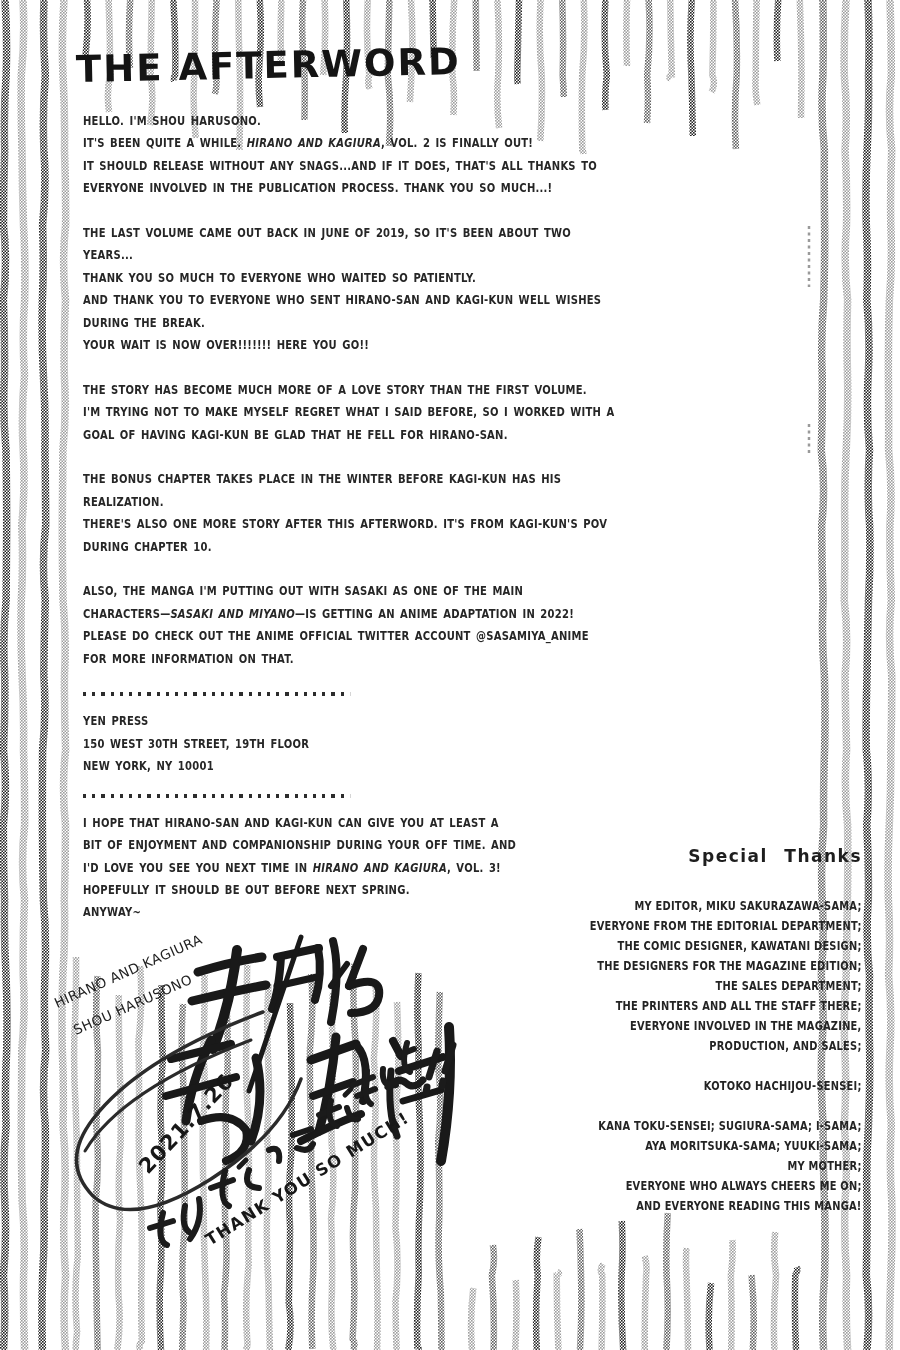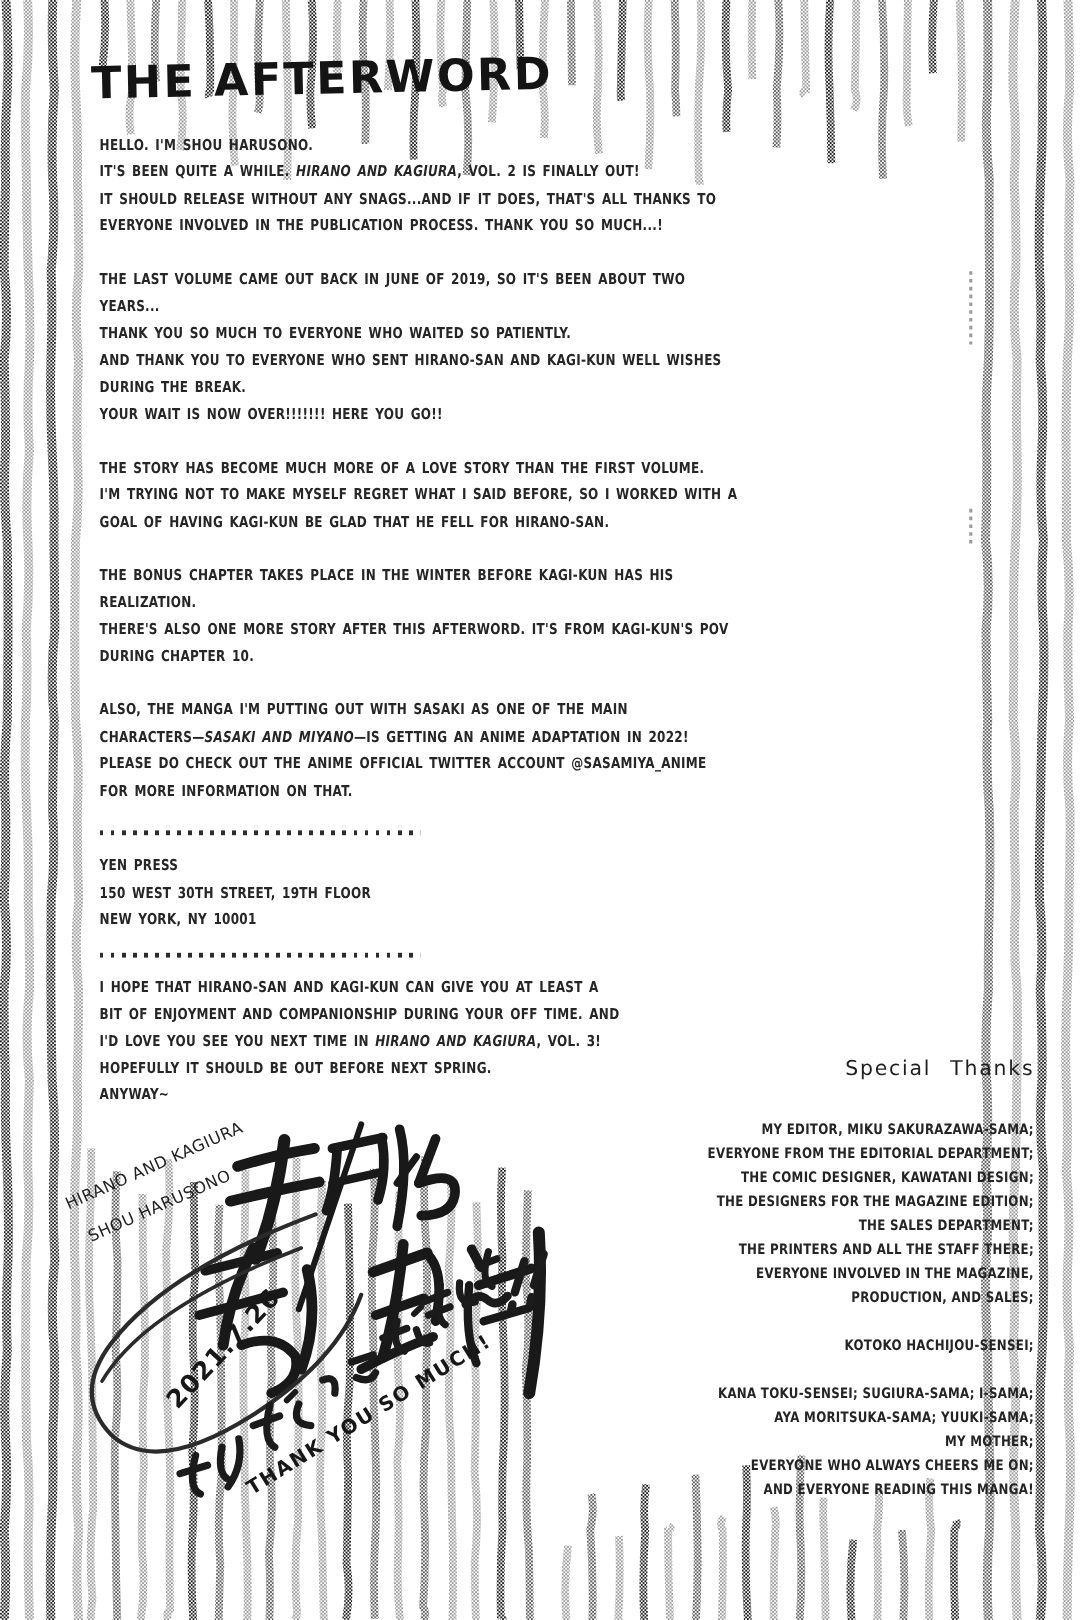--- a/index.html
+++ b/index.html
@@ -27,22 +27,22 @@
   .tline{white-space:nowrap;}
   .em{font-style:italic;}
   .dots{
     width:334px;height:4px;margin:16px 0 14px 0;
     background:repeating-linear-gradient(90deg,#2c2c2c 0 4px,transparent 4px 11.5px);
   }
   .closing{margin-top:14px;}
 
   .thanks{position:absolute;right:38px;top:846px;text-align:right;color:#242424;}
   .thanks-heading{
-    font-size:17px;font-weight:400;letter-spacing:1.5px;word-spacing:9px;
-    color:#1e1e1e;white-space:nowrap;margin-top:35px;
+    font-size:17px;font-weight:700;letter-spacing:1.5px;word-spacing:9px;
+    color:#1e1e1e;white-space:nowrap;
   }
   .thanks-list{
     margin-top:30px;font-size:12px;font-weight:bold;line-height:20px;
     letter-spacing:0.3px;transform:scaleX(0.82);transform-origin:100% 0;
   }
   .tgroup{margin-bottom:20px;}
   .tgroup:last-child{margin-bottom:0;}
 
   svg text{font-family:"DejaVu Sans",sans-serif;}
   .sig-credit{font-size:13.5px;fill:#222;letter-spacing:0.5px;}

